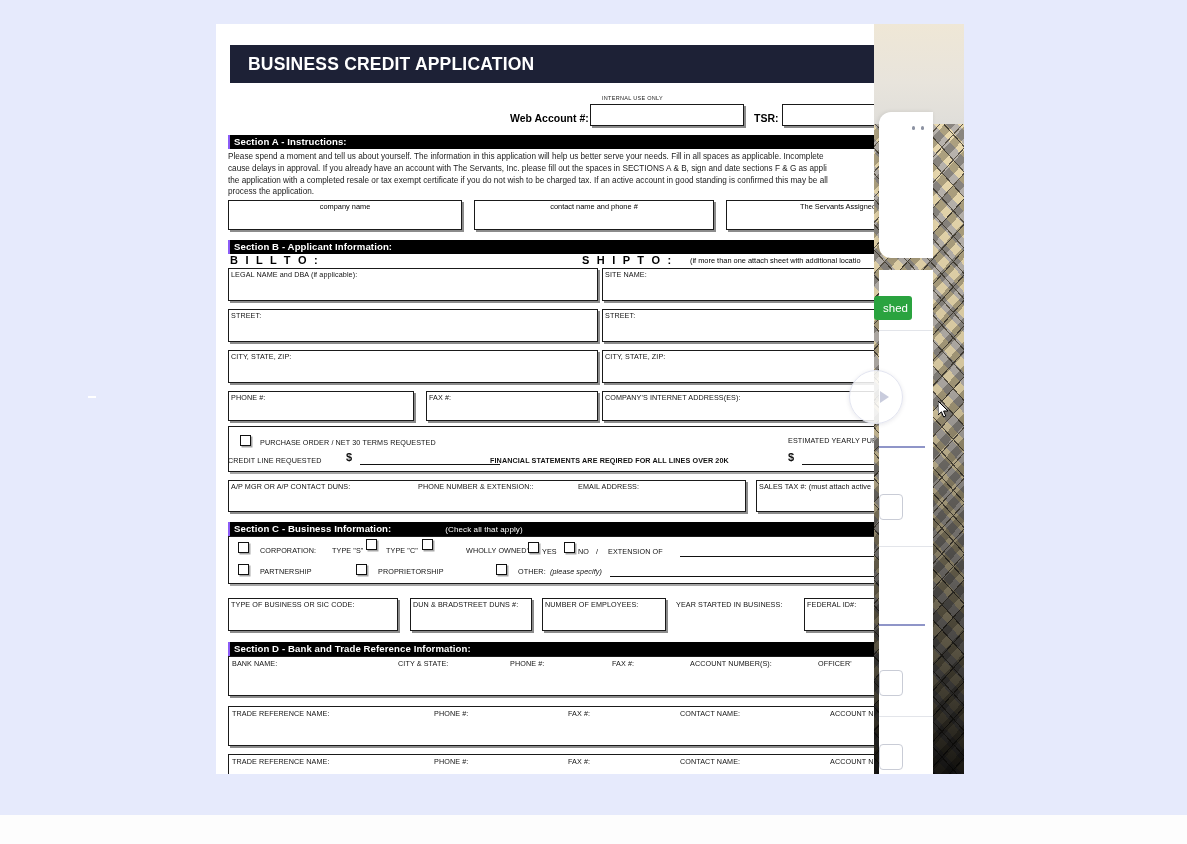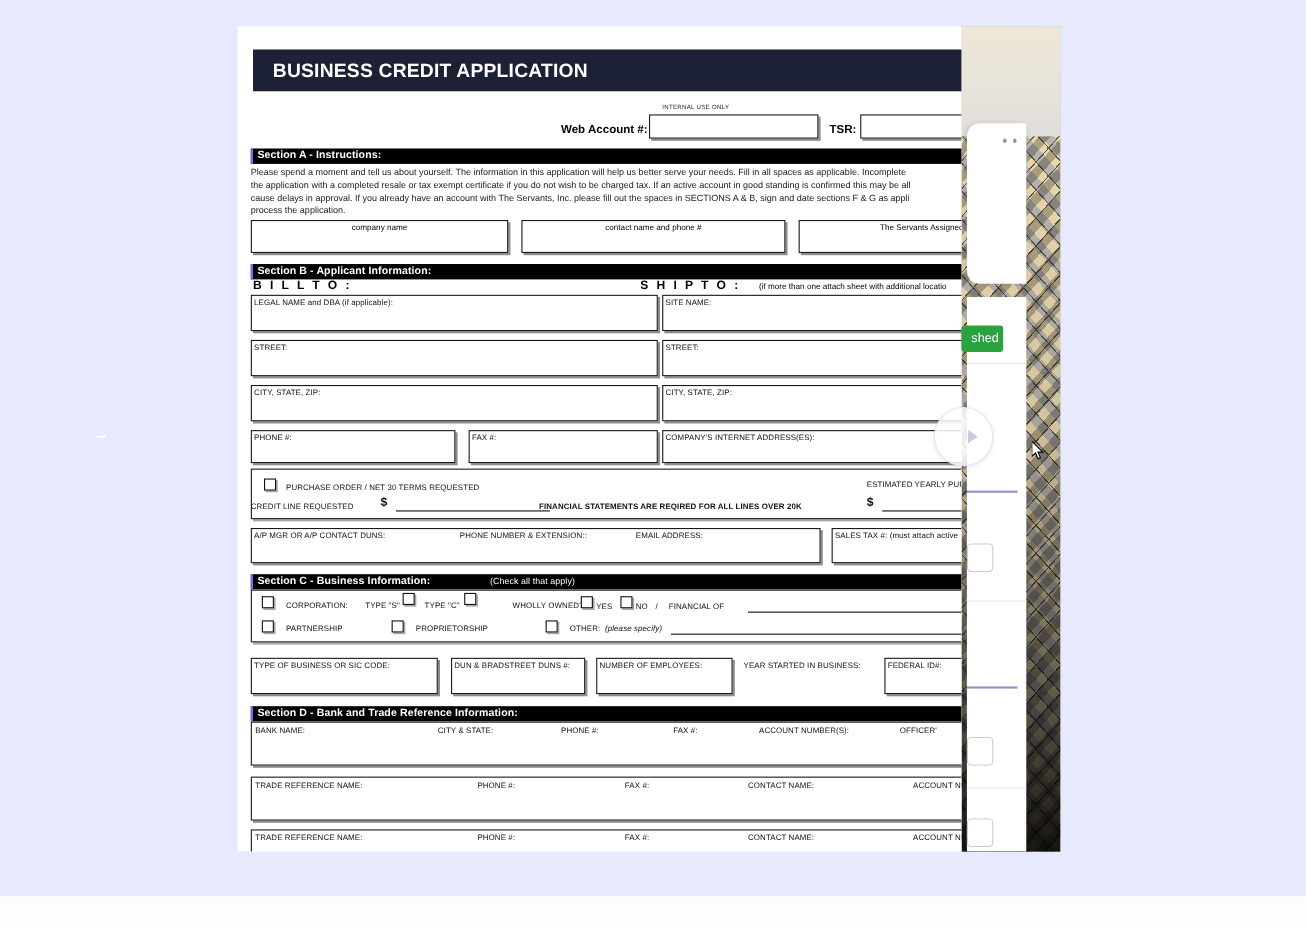--- a/index.html
+++ b/index.html
@@ -277,22 +277,22 @@
         <span class="field-label-bold" style="left:524px; top:17px;">TSR:</span>
 
         <div class="box" style="left:552px; top:9px; width:230px; height:22px;"></div>
       </div>
 
       <div class="bar white-edge">
         <span>Section A - Instructions:</span>
       </div>
       <div class="instr">
         <div>Please spend a moment and tell us about yourself.  The information in this application will help us better serve your needs.  Fill in all spaces as applicable.  Incomplete</div>
+        <div>cause delays in approval.  If you already have an account with The Servants, Inc. please fill out the spaces in SECTIONS A &amp; B, sign and date sections F &amp; G as appli</div>
         <div>the application with a completed resale or tax exempt certificate if you do not wish to be charged tax.  If an active account in good standing is confirmed this may be all</div>
-        <div>cause delays in approval.  If you already have an account with The Servants, Inc. please fill out the spaces in SECTIONS A &amp; B, sign and date sections F &amp; G as appli</div>
         <div>process the application.</div>
       </div>
 
       <div class="row" style="height:34px; margin-top:2px;">
         <div class="box" style="left:0px; top:0px; width:234px; height:30px;"></div>
         <span class="centered-cap" style="left:0px; top:2px; width:234px;">company name</span>
 
         <div class="box" style="left:246px; top:0px; width:240px; height:30px;"></div>
         <span class="centered-cap" style="left:246px; top:2px; width:240px;">contact name and phone #</span>
 
@@ -374,21 +374,21 @@
         <span class="ftext" style="left:104px; top:10px;">TYPE "S"</span>
         <div class="cbox" style="left:138px; top:3px;"></div>
         <span class="ftext" style="left:158px; top:10px;">TYPE "C"</span>
         <div class="cbox" style="left:194px; top:3px;"></div>
         <span class="ftext" style="left:238px; top:10px;">WHOLLY OWNED?</span>
         <div class="cbox" style="left:300px; top:6px;"></div>
         <span class="ftext" style="left:314px; top:11px;">YES</span>
         <div class="cbox" style="left:336px; top:6px;"></div>
         <span class="ftext" style="left:350px; top:11px;">NO</span>
         <span class="ftext" style="left:368px; top:11px;">/</span>
-        <span class="ftext" style="left:380px; top:11px;">FINANCIAL OF</span>
+        <span class="ftext" style="left:380px; top:11px;">EXTENSION OF</span>
         <div class="uline" style="left:452px; top:20px; width:196px;"></div>
 
         <div class="cbox" style="left:10px; top:28px;"></div>
         <span class="ftext" style="left:32px; top:31px;">PARTNERSHIP</span>
         <div class="cbox" style="left:128px; top:28px;"></div>
         <span class="ftext" style="left:150px; top:31px;">PROPRIETORSHIP</span>
         <div class="cbox" style="left:268px; top:28px;"></div>
         <span class="ftext" style="left:290px; top:31px;">OTHER:</span>
         <span class="ftext" style="left:322px; top:31px;font-style:italic;">(please specify)</span>
         <div class="uline" style="left:382px; top:40px; width:354px;"></div>

